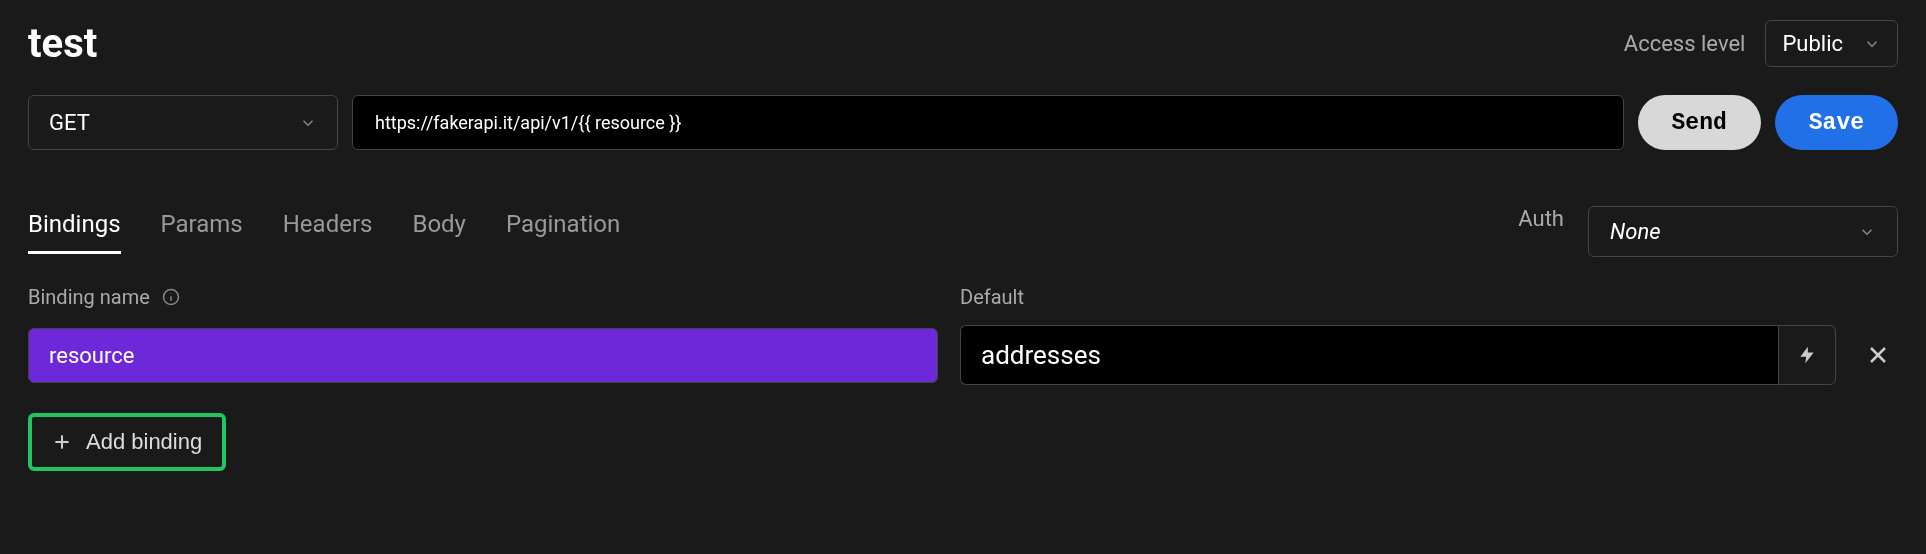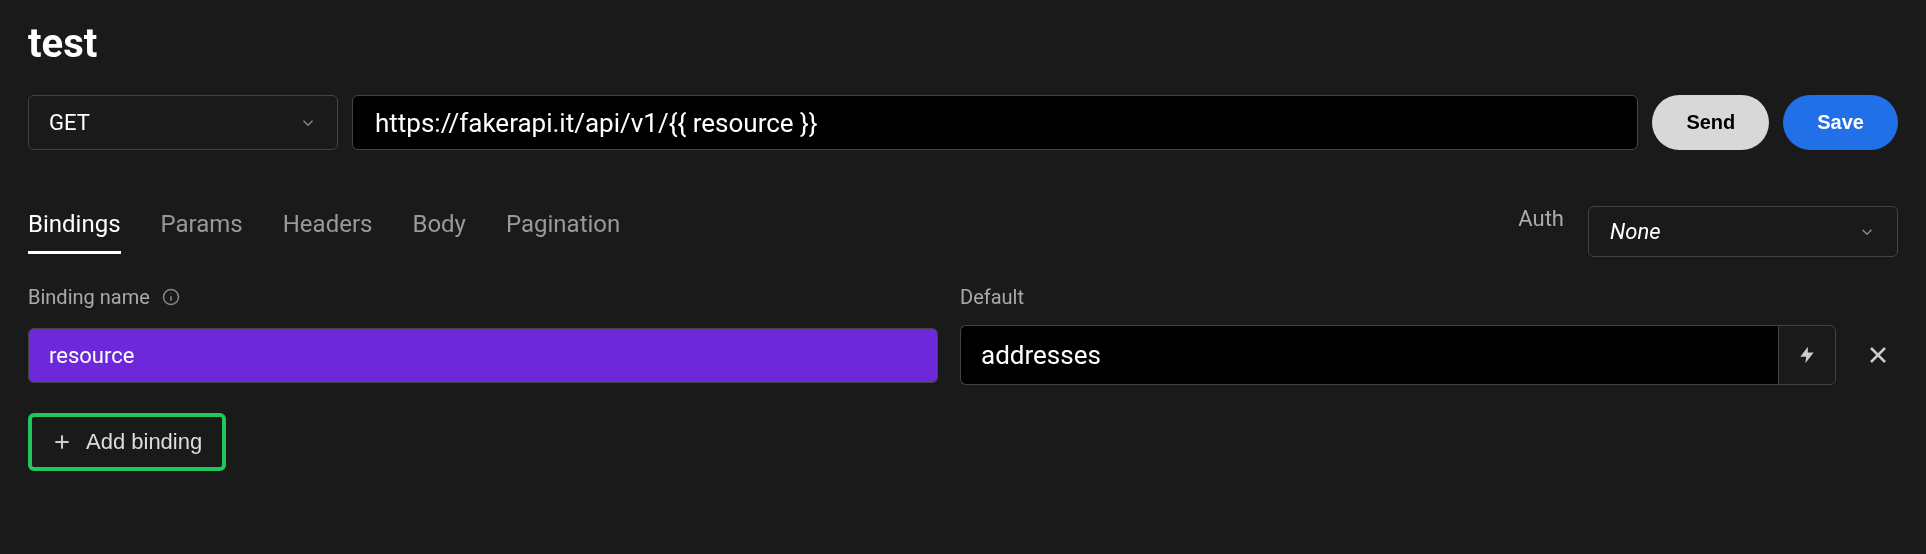--- a/index.html
+++ b/index.html
@@ -72,30 +72,31 @@
       font-size: 22px;
       cursor: pointer;
     }
     .url-input {
       flex: 1;
       background: #000;
       border: 1px solid #444;
       border-radius: 6px;
       padding: 0 22px;
       color: #fff;
-      font-size: 26px;
+      font-size: 18px;
       font-family: inherit;
     }
     .btn {
       border: none;
       border-radius: 30px;
       padding: 14px 34px;
-      font-size: 20px;
+      font-size: 23px;
       font-weight: 700;
       cursor: pointer;
+      font-family: Liberation Mono, monospace;
     }
     .btn-send {
       background: #d8d8d8;
       color: #000;
     }
     .btn-save {
       background: #2270e8;
       color: #fff;
     }
     .tabs-row {
@@ -261,20 +262,29 @@
       fill: none;
     }
   </style>
 </head>
 <body>
 
 
 
 <div class="header-row">
   <div class="title">test</div>
+  <div class="access-group">
+    <span class="access-label">Access level</span>
+    <div class="select-box">
+      <span>Public</span>
+      <svg class="chevron" viewBox="0 0 24 24">
+          <polyline points="6 9 12 15 18 9"></polyline>
+        </svg>
+    </div>
+  </div>
 </div>
 
 <div class="request-row">
   <div class="method-select">
     <span>GET</span>
     <svg class="chevron" viewBox="0 0 24 24">
         <polyline points="6 9 12 15 18 9"></polyline>
       </svg>
   </div>
   <input class="url-input" type="text" value="https://fakerapi.it/api/v1/{{ resource }}" style="">

